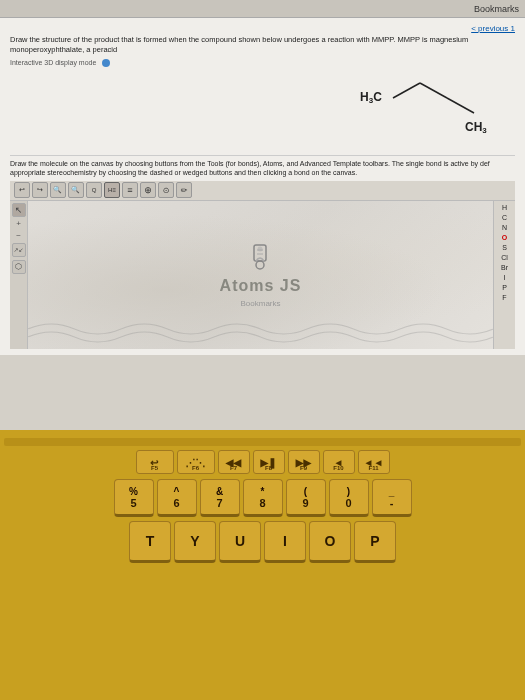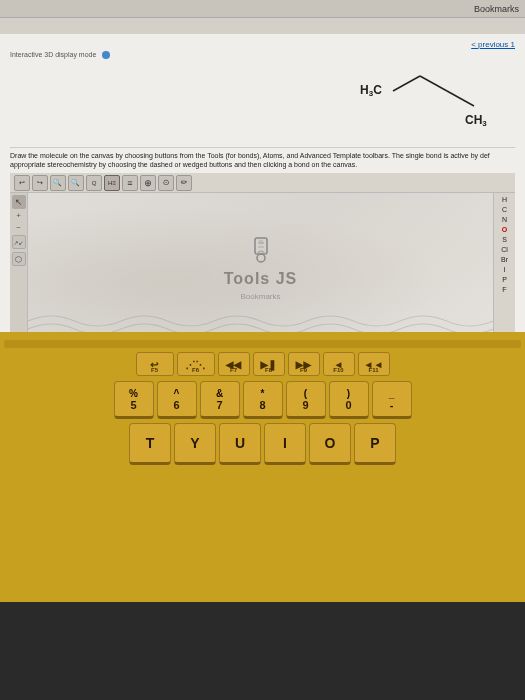--- a/index.html
+++ b/index.html
@@ -7,21 +7,21 @@
       width: 525px;
       height: 700px;
       overflow: hidden;
       background: #2a2a2a;
       font-family: Arial, sans-serif;
     }
 
     
     .screen {
       width: 525px;
-      height: 332px;
+      height: 430px;
       background: #d4d0c8;
       position: relative;
       overflow: hidden;
     }
 
     
     .top-bar {
       background: #c8c4bc;
       height: 18px;
       display: flex;
@@ -33,21 +33,20 @@
     .top-bar-text {
       font-size: 9px;
       color: #333;
     }
 
     
     .content-area {
       background: #f0eeea;
       padding: 6px 10px;
       position: relative;
-      margin-top: 16px;
     }
 
     .instruction-text {
       font-size: 7.5px;
       color: #222;
       line-height: 1.3;
       margin-bottom: 4px;
     }
 
     .interactive-label {
@@ -326,20 +325,21 @@
   <div class="top-bar">
     <span class="top-bar-text">Bookmarks</span>
   </div>
 
   <div class="content-area">
 
     <div style="display:flex; justify-content:flex-end; margin-bottom:2px;">
       <span style="font-size:8px; color:#0055aa; text-decoration:underline;">&lt; previous 1</span>
     </div>
 
+    <p class="instruction-text">Draw the structure of the product that is formed when the compound shown below undergoes a reaction with MMPP. MMPP is magnesium monoperoxyphthalate, a peracid</p>
 
     <p class="interactive-label">
       <span>Interactive 3D display mode</span>
       <span style="display:inline-block; width:8px; height:8px; background:#4488cc; border-radius:50%; margin-left:4px; vertical-align:middle;"></span>
     </p>
 
     <div class="molecule-area">
       <svg class="molecule-svg" viewBox="0 0 160 75">
 
         <text x="5" y="28" font-size="12" font-weight="bold" fill="#222" font-family="Arial">H<tspan font-size="8" dy="2">3</tspan><tspan font-size="12" dy="-2">C</tspan></text>
@@ -394,21 +394,21 @@
 
             <svg width="32" height="32" viewBox="0 0 32 32">
               <rect x="10" y="4" width="12" height="16" rx="2" fill="none" stroke="#888" stroke-width="1.5"></rect>
               <circle cx="16" cy="24" r="4" fill="none" stroke="#888" stroke-width="1.5"></circle>
               <line x1="13" y1="9" x2="19" y2="9" stroke="#aaa" stroke-width="1"></line>
               <line x1="13" y1="13" x2="19" y2="13" stroke="#aaa" stroke-width="1"></line>
 
               <circle cx="16" cy="8" r="2.5" fill="#aaa" opacity="0.5"></circle>
               <path d="M12,20 Q16,14 20,20" fill="none" stroke="#aaa" stroke-width="1.5"></path>
             </svg>
-            <span class="marvin-text">Tools JS</span>
+            <span class="marvin-text">Atoms JS</span>
             <span class="chemaxon-text">Bookmarks</span>
           </div>
         </div>
 
         <div class="marvin-atoms-panel">
           <div class="atom-btn">H</div>
           <div class="atom-btn">C</div>
           <div class="atom-btn">N</div>
           <div class="atom-btn highlighted">O</div>
           <div class="atom-btn">S</div>

